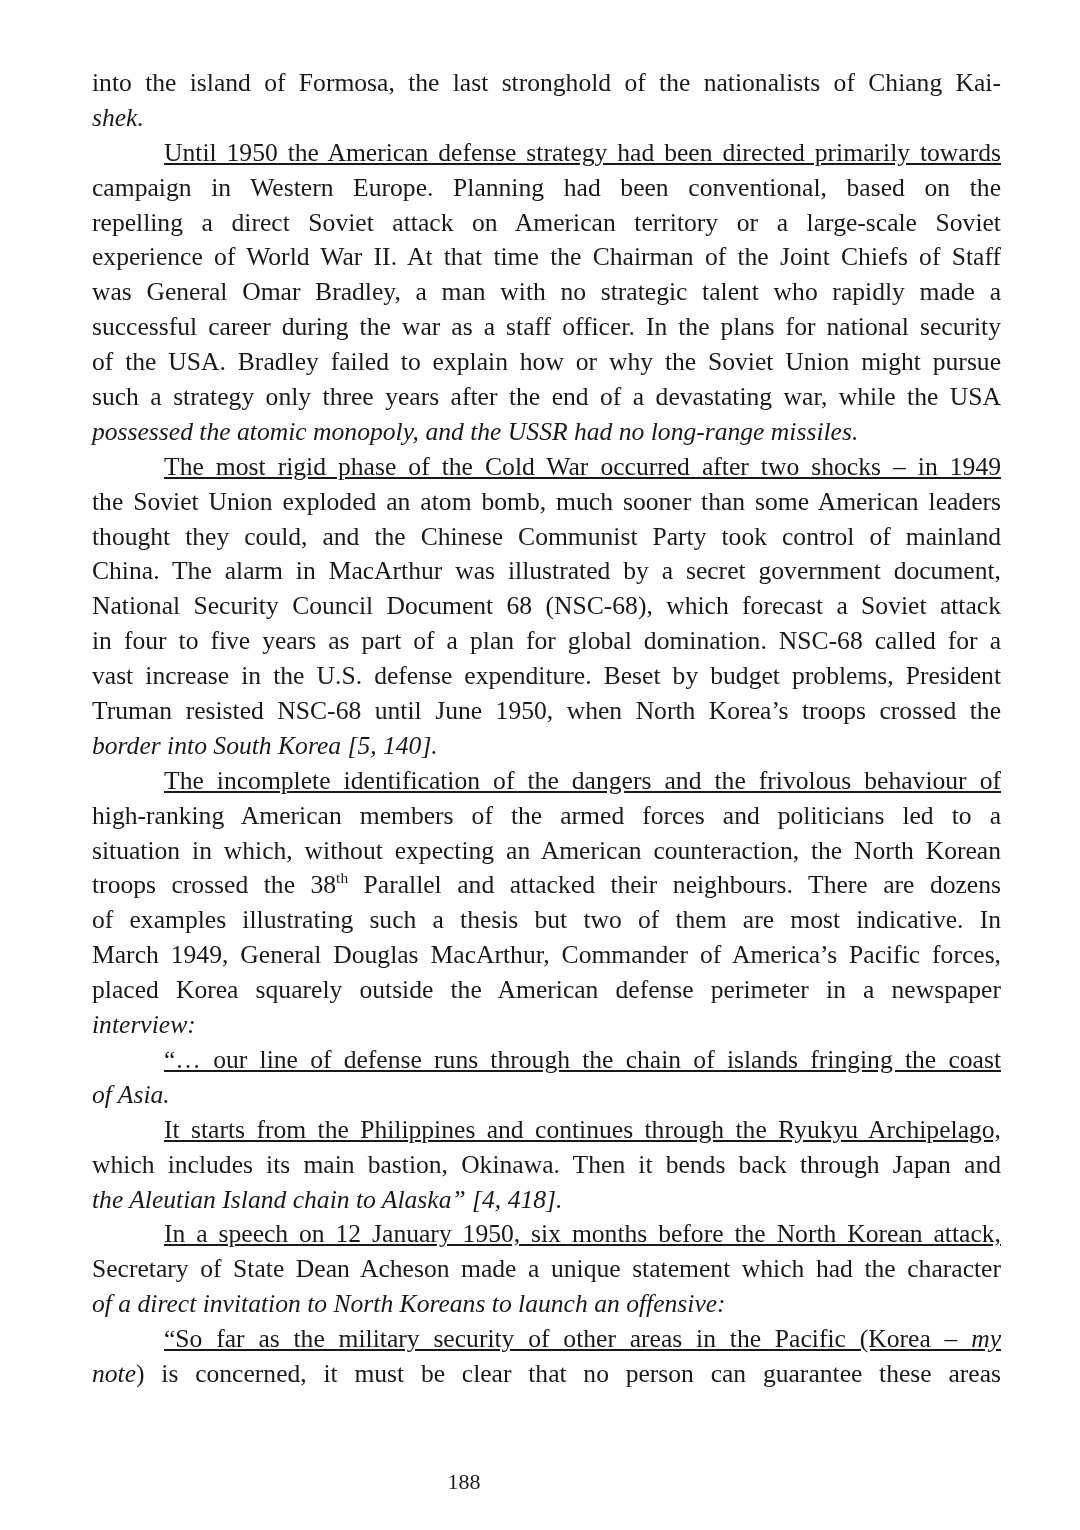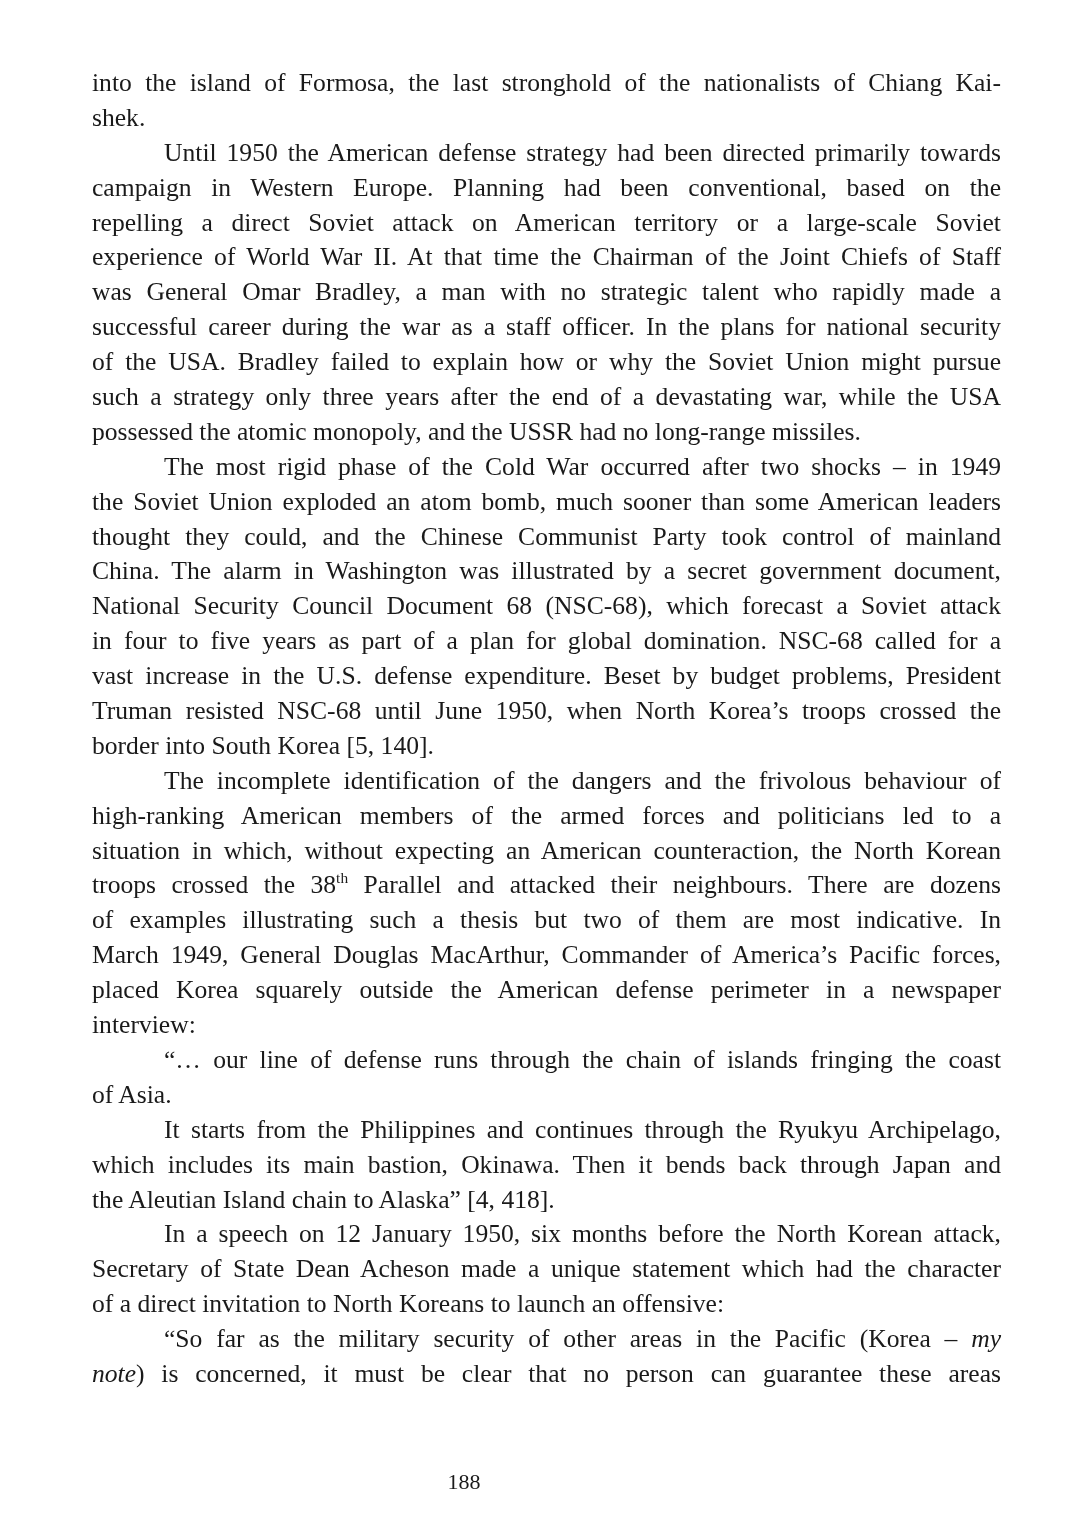--- a/index.html
+++ b/index.html
@@ -6,22 +6,22 @@
   body { width: 1080px; height: 1530px; position: relative; overflow: hidden; }
   .page {
     position: absolute; left: 92px; top: 66px; width: 909px;
     font-family: "Liberation Serif", "DejaVu Serif", serif;
     font-size: 25.6px; line-height: 34.9px; color: #1a1a1a;
   }
   .line {
     display: block; height: 34.9px; white-space: nowrap;
     text-align: justify; text-align-last: justify;
   }
-  .line.last { text-align-last: left; }
-  .line.indent { padding-left: 72px; }
+  .line.last { text-align-last: left; font-style: italic; }
+  .line.indent { padding-left: 72px; text-decoration: underline; }
   sup { font-size: 60%; line-height: 0; vertical-align: super; }
   .pagenum {
     position: absolute; left: 0; width: 928px; top: 1469px; text-align: center;
     font-family: "Liberation Serif", "DejaVu Serif", serif; font-size: 22px; color: #1a1a1a;
   }
 </style>
 </head>
 <body>
 
 <div class="page" id="page-body">
@@ -37,21 +37,21 @@
       <span class="line">was General Omar Bradley, a man with no strategic talent who rapidly made a</span>
       <span class="line">successful career during the war as a staff officer. In the plans for national security</span>
       <span class="line">of the USA. Bradley failed to explain how or why the Soviet Union might pursue</span>
       <span class="line">such a strategy only three years after the end of a devastating war, while the USA</span>
       <span class="line last">possessed the atomic monopoly, and the USSR had no long-range missiles.</span>
     </div>
     <div>
       <span class="line indent">The most rigid phase of the Cold War occurred after two shocks – in 1949</span>
       <span class="line">the Soviet Union exploded an atom bomb, much sooner than some American leaders</span>
       <span class="line">thought they could, and the Chinese Communist Party took control of mainland</span>
-      <span class="line">China. The alarm in Washington was illustrated by a secret government document,</span>
+      <span class="line">China. The alarm in MacArthur was illustrated by a secret government document,</span>
       <span class="line">National Security Council Document 68 (NSC-68), which forecast a Soviet attack</span>
       <span class="line">in four to five years as part of a plan for global domination. NSC-68 called for a</span>
       <span class="line">vast increase in the U.S. defense expenditure. Beset by budget problems, President</span>
       <span class="line">Truman resisted NSC-68 until June 1950, when North Korea’s troops crossed the</span>
       <span class="line last">border into South Korea [5, 140].</span>
     </div>
     <div>
       <span class="line indent">The incomplete identification of the dangers and the frivolous behaviour of</span>
       <span class="line">high-ranking American members of the armed forces and politicians led to a</span>
       <span class="line">situation in which, without expecting an American counteraction, the North Korean</span>

